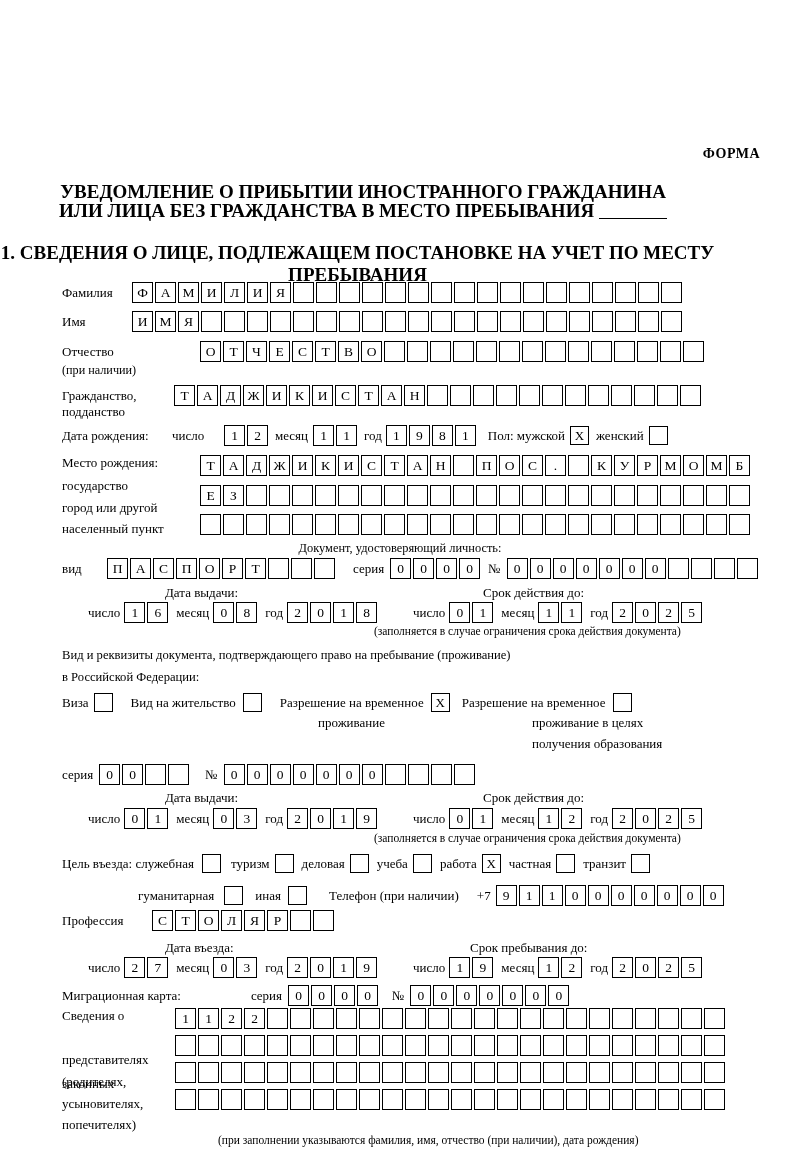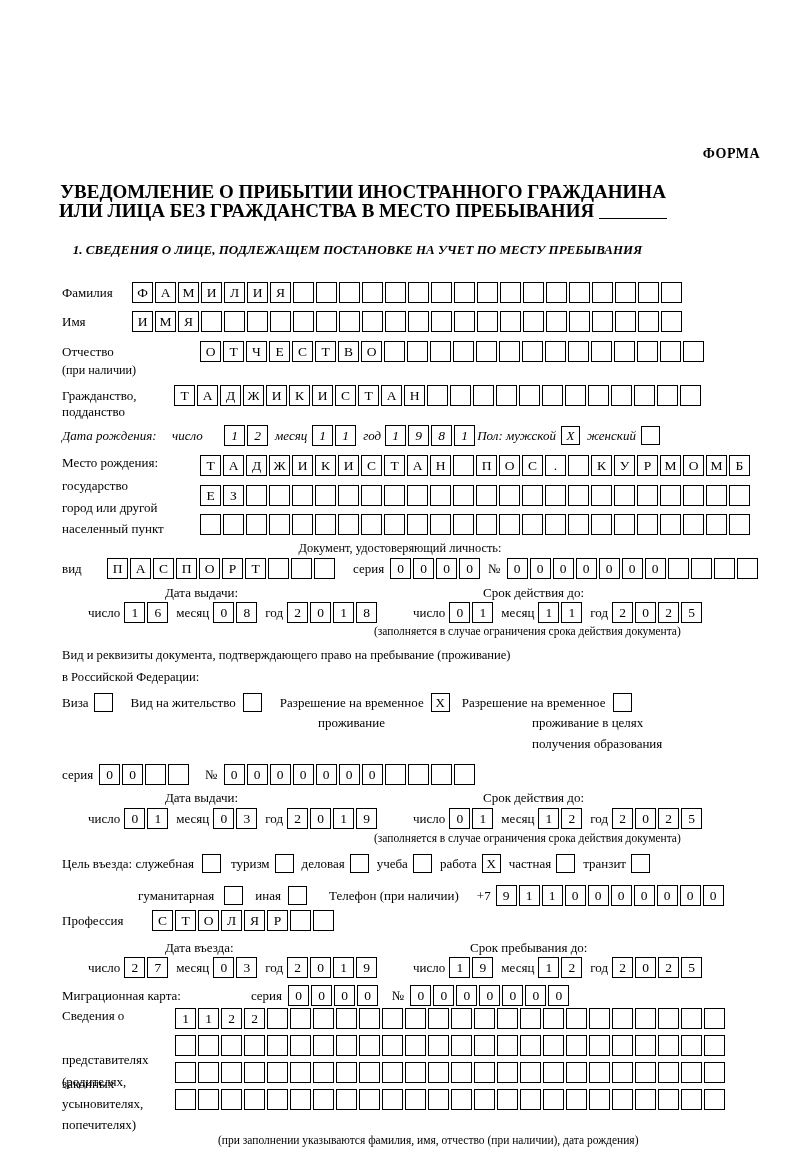--- a/index.html
+++ b/index.html
@@ -62,22 +62,21 @@
     height: 14px;
     vertical-align: -2px;
   }
   .section1 {
     position: absolute;
     top: 242px;
     left: 0;
     width: 715px;
     text-align: center;
     font-weight: bold;
-    font-size: 13px;
-    font-style: italic;
+    font-size: 19px;
   }
   
   .row {
     position: absolute;
     display: flex;
     align-items: center;
     white-space: nowrap;
     font-size: 13px;
   }
   .lbl {
@@ -251,40 +250,40 @@
         <span class="bx"></span>
         <span class="bx"></span>
         <span class="bx"></span>
         <span class="bx"></span>
       </span>
   </div>
   <div class="row" style="top:404px; left:62px;">
     <span class="lbl">подданство</span>
   </div>
 
-  <div class="row" style="top:425px; left:62px;font-style:italic;">
+  <div class="row" style="top:425px; left:62px;">
     <span class="lbl" style="width:110px;">Дата рождения:</span>
     <span class="lbl" style="width:52px;">число</span>
     <span class="boxes" id="birth-day-boxes">
         <span class="bx">1</span>
         <span class="bx">2</span>
       </span>
     <span class="lbl" style="margin:0 5px 0 5px;">месяц</span>
     <span class="boxes" id="birth-month-boxes">
         <span class="bx">1</span>
         <span class="bx">1</span>
       </span>
     <span class="lbl" style="margin:0 4px 0 5px;">год</span>
     <span class="boxes" id="birth-year-boxes">
         <span class="bx">1</span>
         <span class="bx">9</span>
         <span class="bx">8</span>
         <span class="bx">1</span>
       </span>
-    <span class="lbl" style="">Пол: мужской</span>
+    <span class="lbl" style="margin-left:10px;">Пол: мужской</span>
     <span class="chk" style="margin-left:5px;">X</span>
     <span class="lbl" style="margin-left:7px;">женский</span>
     <span class="chk" style="margin-left:5px;"></span>
   </div>
 
   <div class="row" style="top:455px; left:62px;">
     <span class="lbl">Место рождения:</span>
   </div>
   <div class="row" style="top:455px; left:200px;">
     <span class="boxes" id="birthplace-r1">

